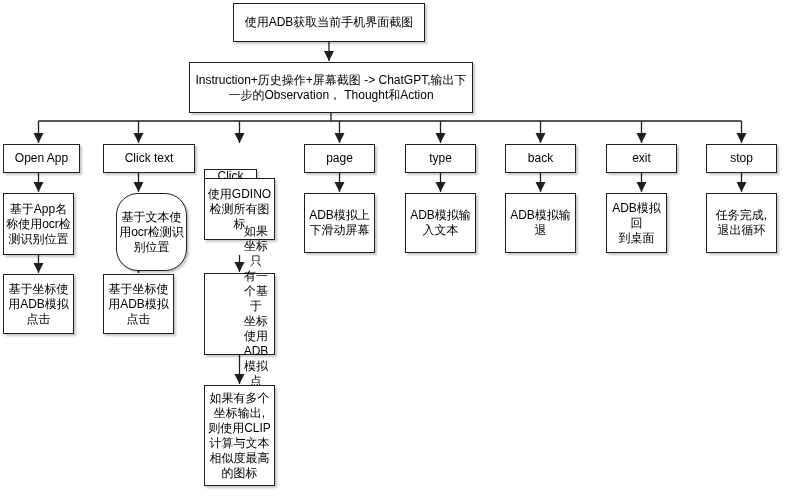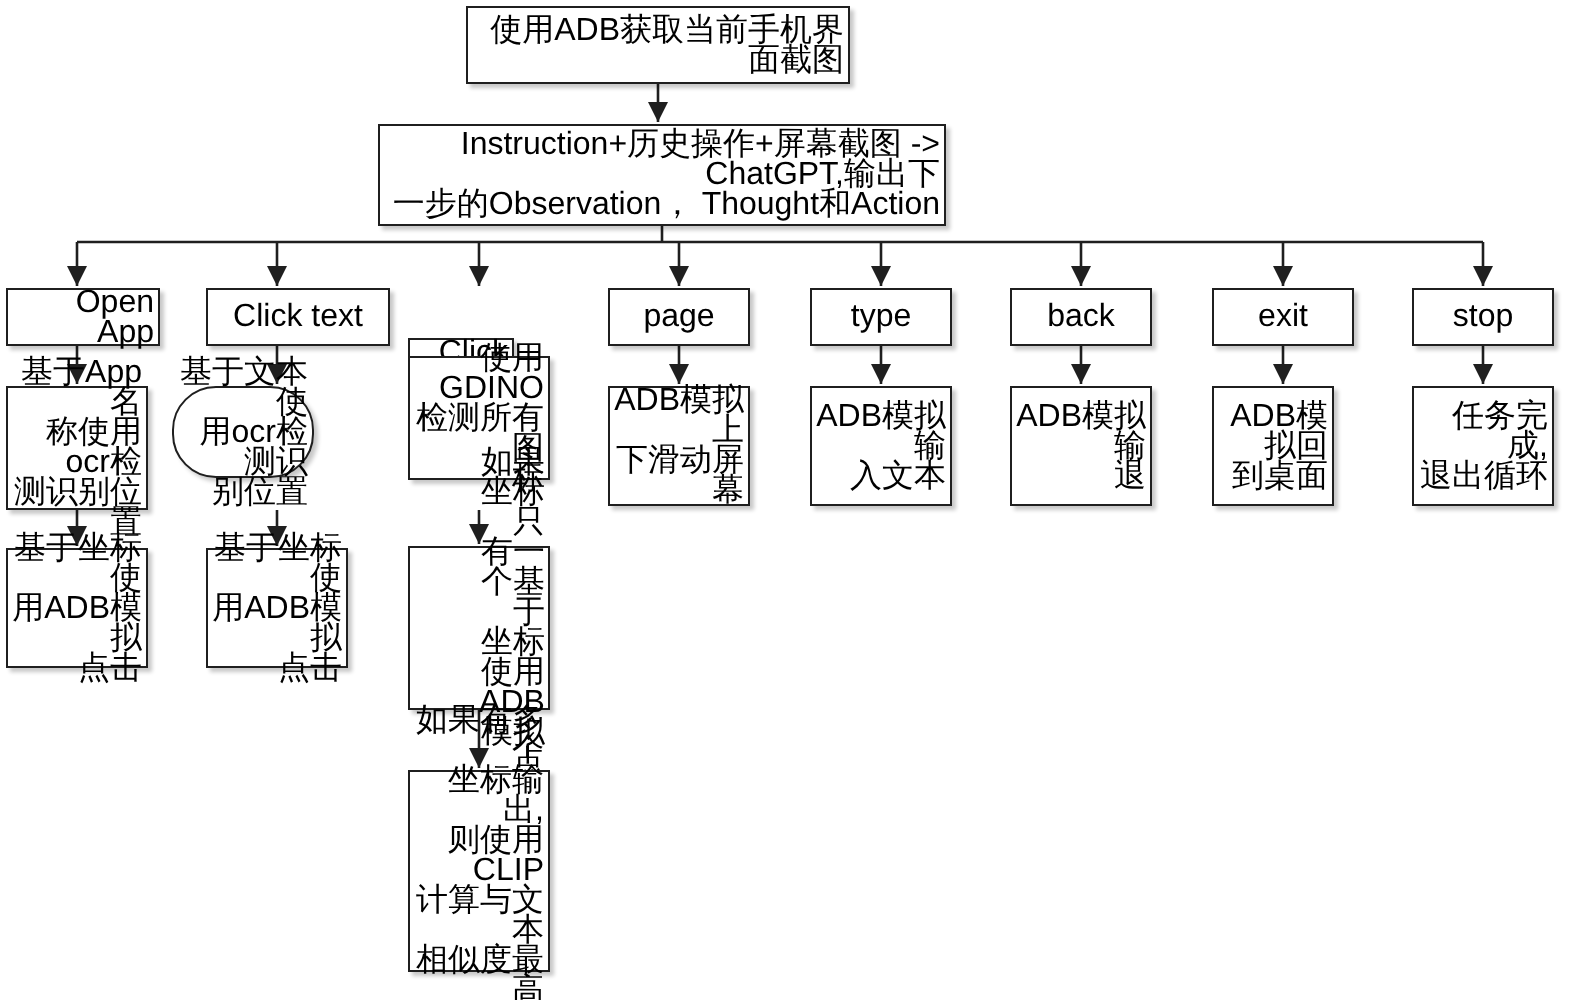--- a/index.html
+++ b/index.html
@@ -18,22 +18,22 @@
   }
   .node {
     position: absolute;
     box-sizing: border-box;
     background: #ffffff;
     border: 1.5px solid #1f1f1f;
     box-shadow: 2px 2px 2px rgba(0,0,0,0.22);
     display: flex;
     align-items: center;
     justify-content: center;
-    text-align: right;
-    font-size: 16px;
+    text-align: center;
+    font-size: 12px;
     line-height: 15px;
     color: #000000;
     white-space: pre-line;
     padding: 1px 2px;
   }
 </style>
 </head>
 <body>
 
 <div class="canvas">
@@ -85,21 +85,21 @@
   <div class="node" style="left:204px; top:144px; width:53px; height:29px;margin-top:25px;">Click icon</div>
   <div class="node" style="left:304px; top:144px; width:71px; height:29px;">page</div>
   <div class="node" style="left:405px; top:144px; width:71px; height:29px;">type</div>
   <div class="node" style="left:505px; top:144px; width:71px; height:29px;">back</div>
   <div class="node" style="left:606px; top:144px; width:71px; height:29px;">exit</div>
   <div class="node" style="left:706px; top:144px; width:71px; height:29px;">stop</div>
 
   <div class="node" style="left:3px;   top:193px; width:71px; height:62px;">基于App名
 称使用ocr检
 测识别位置</div>
-  <div class="node" style="left:86px; top:193px; width:71px; height:46px;border-radius:22px;">基于文本使
+  <div class="node" style="left:116px; top:193px; width:71px; height:78px;border-radius:22px;">基于文本使
 用ocr检测识
 别位置</div>
   <div class="node" style="left:204px; top:178px; width:71px; height:62px;">使用GDINO
 检测所有图
 标</div>
   <div class="node" style="left:304px; top:193px; width:71px; height:60px;">ADB模拟上
 下滑动屏幕</div>
   <div class="node" style="left:405px; top:193px; width:71px; height:60px;">ADB模拟输
 入文本</div>
   <div class="node" style="left:505px; top:193px; width:71px; height:60px;">ADB模拟输

